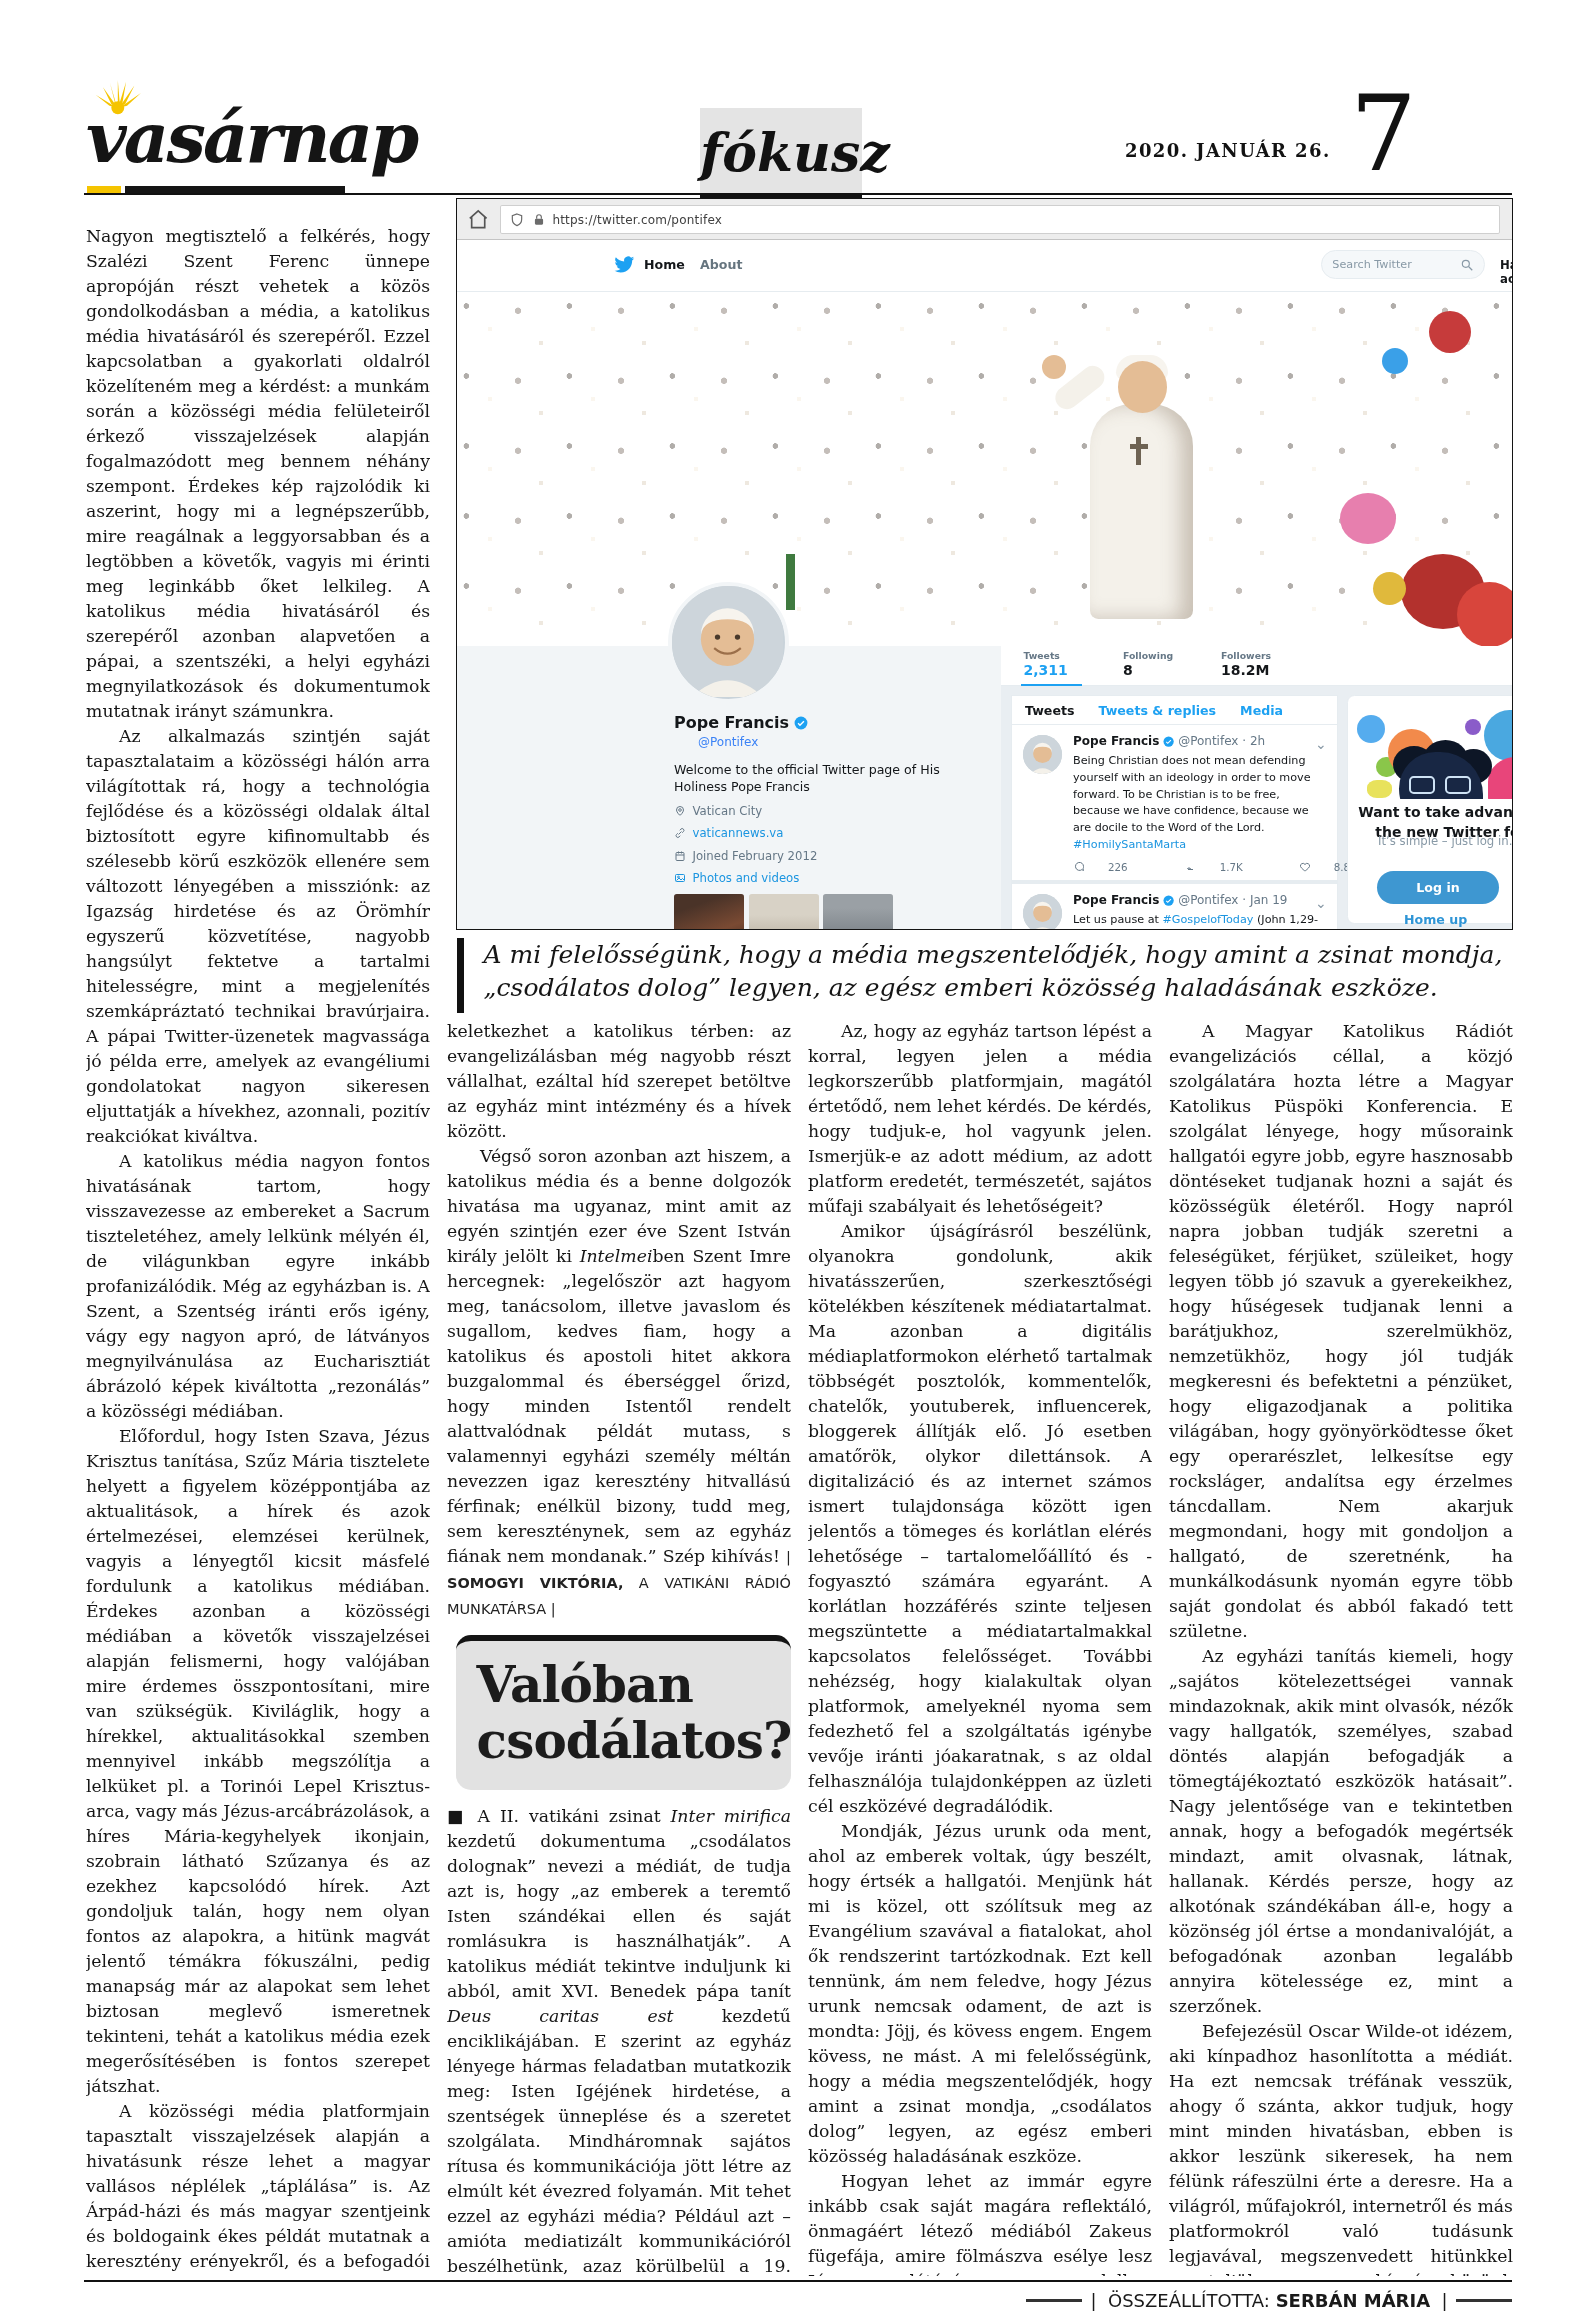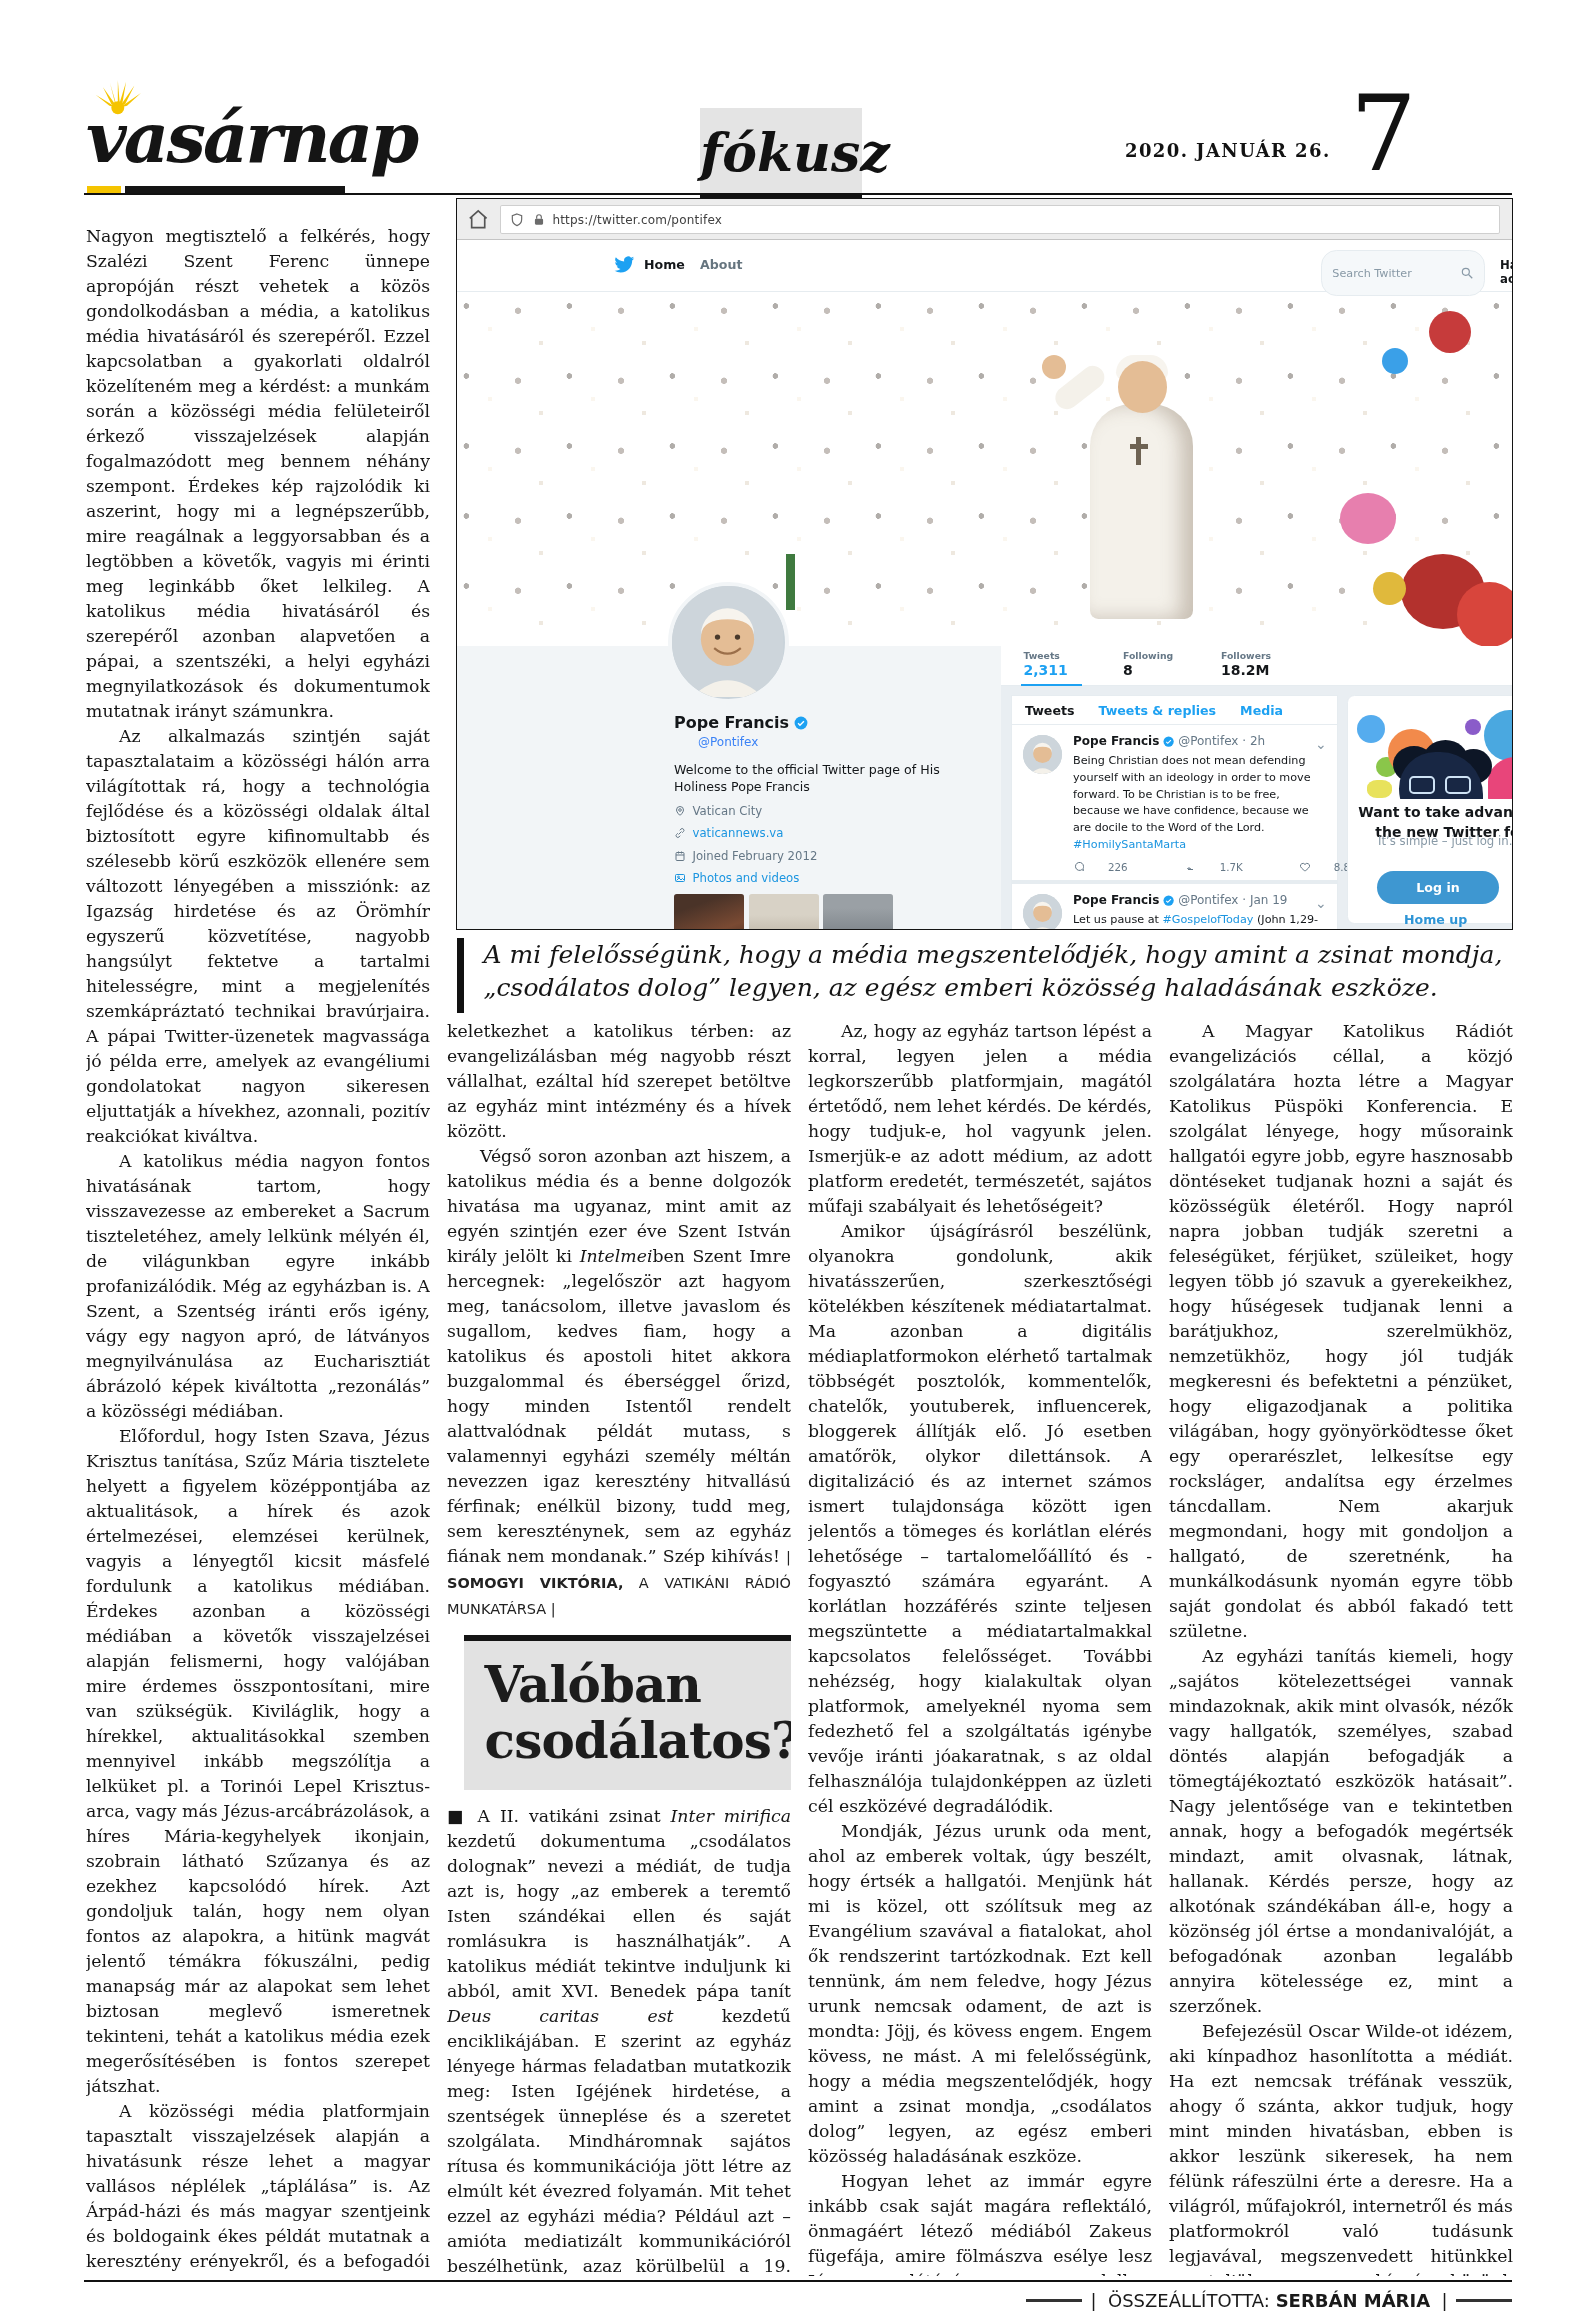--- a/index.html
+++ b/index.html
@@ -25,22 +25,22 @@
   
   .col { position:absolute; top:1019px; width:344px; height:1257px; overflow:hidden; }
   #col1 { left:86px; top:224px; height:2052px; }
   #col2 { left:447px; }
   #col3 { left:808px; }
   #col4 { left:1169px; }
   .para { font-size:17.3px; line-height:25px; text-align:justify; color:#161616; }
   .para.ind { text-indent:33px; }
   .bl { font-family:"DejaVu Sans", sans-serif; font-size:14.5px; letter-spacing:0; color:#222; }
   
-  #headline2-box { margin:13px 0 14px 17px; background:#e2e2e2; border-top:6.5px solid #141414;
-    padding:16px 14px 20.6px 20.6px; }
+  #headline2-box { margin:13px 0 14px 9px; background:#e2e2e2; border-top:6.5px solid #141414;
+    padding:16px 14px 20.6px 20.6px;border-radius:15px; }
   #headline2-box .h { font-weight:bold; font-size:50px; line-height:1.12; color:#1c1c1c; letter-spacing:-0.9px; }
   
   #pullquote { position:absolute; left:457px; top:938px; width:1055px; height:75px;
     border-left:7.5px solid #111; padding-left:19.6px; }
   #pullquote .q { font-style:italic; font-size:25px; line-height:33px; color:#161616; }
   
   #footer-rule { position:absolute; left:84px; top:2280px; width:1428px; height:1.9px; background:#111; }
   #footer { position:absolute; right:83px; top:2290px; font-family:"DejaVu Sans", sans-serif;
     font-size:18px; color:#1a1a1a; display:flex; align-items:center; gap:8.4px; }
   #footer .dash { width:56px; height:2.3px; background:#333; display:inline-block; }
@@ -52,21 +52,21 @@
   #browser-bar { position:absolute; left:0; top:0; width:100%; height:41px; background:#ededed; border-bottom:0.5px solid #c4c4c4; }
   #browser-home { position:absolute; left:10.3px; top:9.3px; color:#555; }
   #url-field { position:absolute; left:43px; top:6px; width:1000px; height:29px; background:#fff;
     border:0.9px solid #cfcfcf; border-radius:1.9px; display:flex; align-items:center; padding:0 8.4px; gap:6.5px; }
   #url-text { font-size:12px; color:#404040; letter-spacing:0.2px; }
   #tw-nav { position:absolute; left:0; top:41px; width:100%; height:52px; background:#fff; border-bottom:0.5px solid #e6ecf0; }
   #tw-nav .bird { position:absolute; left:155px; top:14px; }
   .navlink { position:absolute; top:17px; font-size:12.6px; font-weight:bold; color:#14171a; }
   #nav-home { left:187px; }
   #nav-about { left:243px; color:#66757f; }
-  #search-pill { position:absolute; left:864px; top:10.3px; width:164px; height:46px; border-radius:15.4px;
+  #search-pill { position:absolute; left:864px; top:10.3px; width:164px; height:29px; border-radius:15.4px;
     background:#f5f8fa; border:0.9px solid #e6ecf0; display:flex; align-items:center; padding:0 10.3px; justify-content:space-between; }
   #search-pill .ph { font-size:11.2px; color:#8899a6; }
   #have-account { left:1043px; top:18px; font-size:11.7px; }
   
   #photo { position:absolute; left:0; top:93px; width:100%; height:354px; overflow:hidden;
     background:
       radial-gradient(42px 33px at 12% 30%, #a78a6d 0 60%, transparent 61%),
       radial-gradient(56px 42px at 30% 18%, #8d7258 0 60%, transparent 61%),
       radial-gradient(47px 37px at 48% 30%, #bca184 0 60%, transparent 61%),
       radial-gradient(61px 47px at 70% 22%, #93785e 0 60%, transparent 61%),

